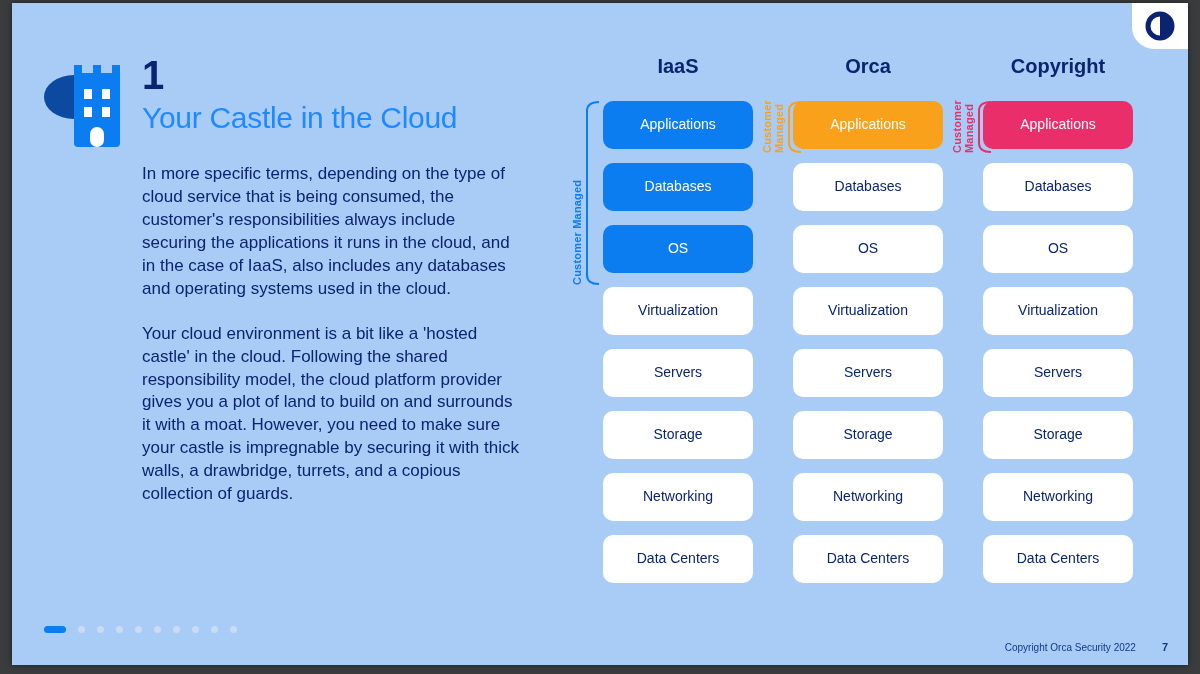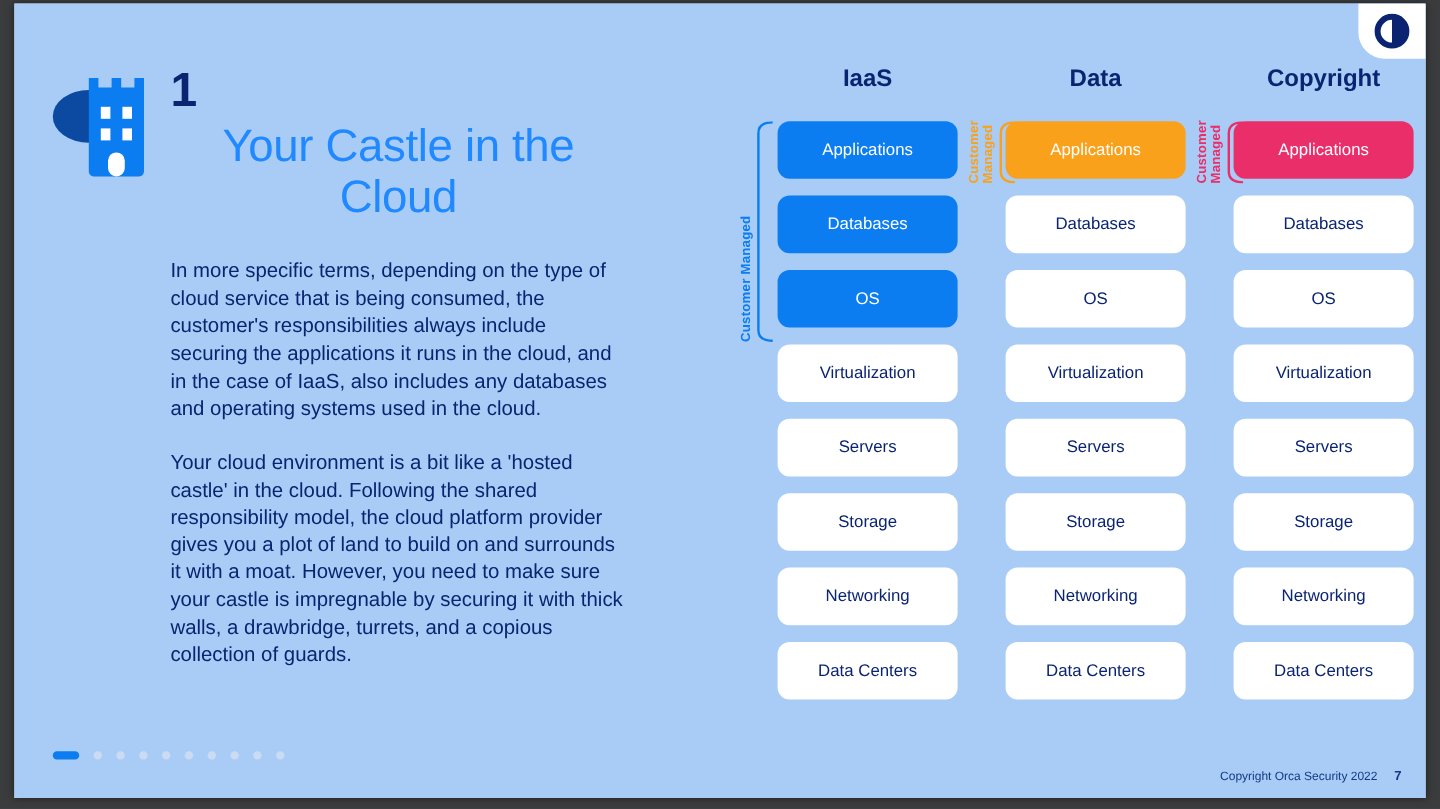--- a/index.html
+++ b/index.html
@@ -63,26 +63,25 @@
     margin-left: 100px;
   }
   .num {
     font-size: 40px;
     font-weight: 600;
     color: #0a2472;
     line-height: 1;
     margin: 0 0 6px 0;
   }
   .title {
-    font-size: 38px;
+    font-size: 30px;
     font-weight: 400;
     color: #2189ff;
     margin: 0 0 28px 0;
     letter-spacing: -0.3px;
-    text-align: center;
   }
   .body {
     font-size: 17px;
     line-height: 1.35;
     color: #0a2472;
     font-weight: 400;
   }
   .body p { margin: 0 0 22px 0; }
 
   
@@ -169,21 +168,21 @@
   .c-pink   { color:#ea2e6a; }
 
   
   .footer {
     position: absolute;
     right: 20px;
     bottom: 12px;
     font-size: 10px;
     color: #123a86;
     display: flex;
-    gap: 14px;
+    gap: 26px;
     align-items: baseline;
   }
   .footer .pg { font-weight: 700; font-size: 11px; }
 </style>
 </head>
 <body>
 
 <div class="page">
   <div class="rightbg"></div>
 
@@ -225,42 +224,42 @@
       <div class="dot"></div>
       <div class="dot"></div>
       <div class="dot"></div>
       <div class="dot"></div>
       <div class="dot"></div>
       <div class="dot"></div>
       <div class="dot"></div>
       <div class="dot"></div>
     </div>
 
-  <div class="grid" id="grid" style="left:636px;">
+  <div class="grid" id="grid" style="left:591px;">
       <div class="col">
         <div class="col-title">IaaS</div>
         <div class="bracket">
           <div class="label c-blue" style="height: 184px;">Customer Managed</div>
           <svg width="14" height="184">
             <path d="M14 1 Q2 1 2 10 L2 174 Q2 183 14 183" fill="none" stroke="#0b7df0" stroke-width="2"></path>
           </svg>
         </div>
         <div class="stack">
           <div class="cell blue">Applications</div>
           <div class="cell blue">Databases</div>
           <div class="cell blue">OS</div>
           <div class="cell">Virtualization</div>
           <div class="cell">Servers</div>
           <div class="cell">Storage</div>
           <div class="cell">Networking</div>
           <div class="cell">Data Centers</div>
         </div>
       </div>
       <div class="col">
-        <div class="col-title">Data</div>
+        <div class="col-title">Orca</div>
         <div class="bracket">
           <div class="label c-orange" style="height: 52px;">Customer Managed</div>
           <svg width="14" height="52">
             <path d="M14 1 Q2 1 2 10 L2 42 Q2 51 14 51" fill="none" stroke="#f9a11b" stroke-width="2"></path>
           </svg>
         </div>
         <div class="stack">
           <div class="cell orange">Applications</div>
           <div class="cell">Databases</div>
           <div class="cell">OS</div>

